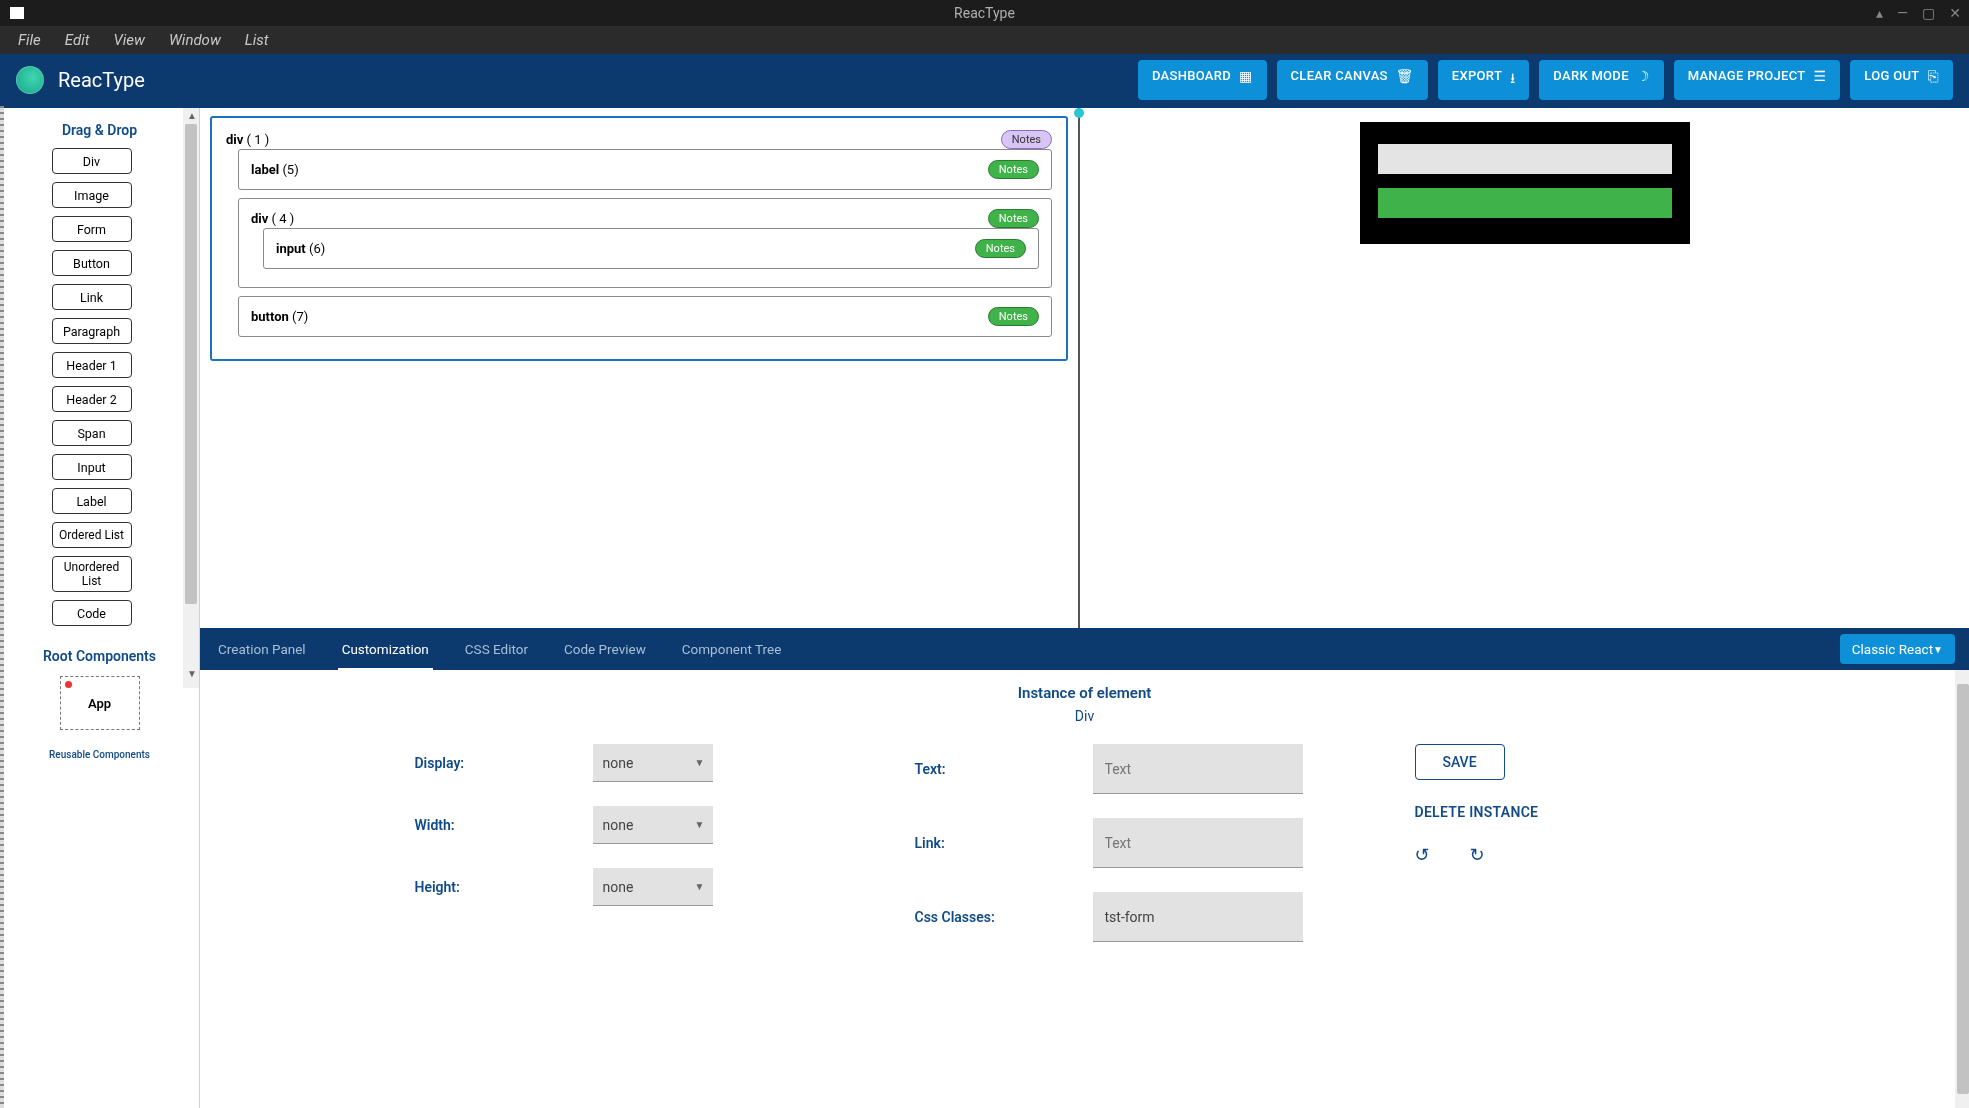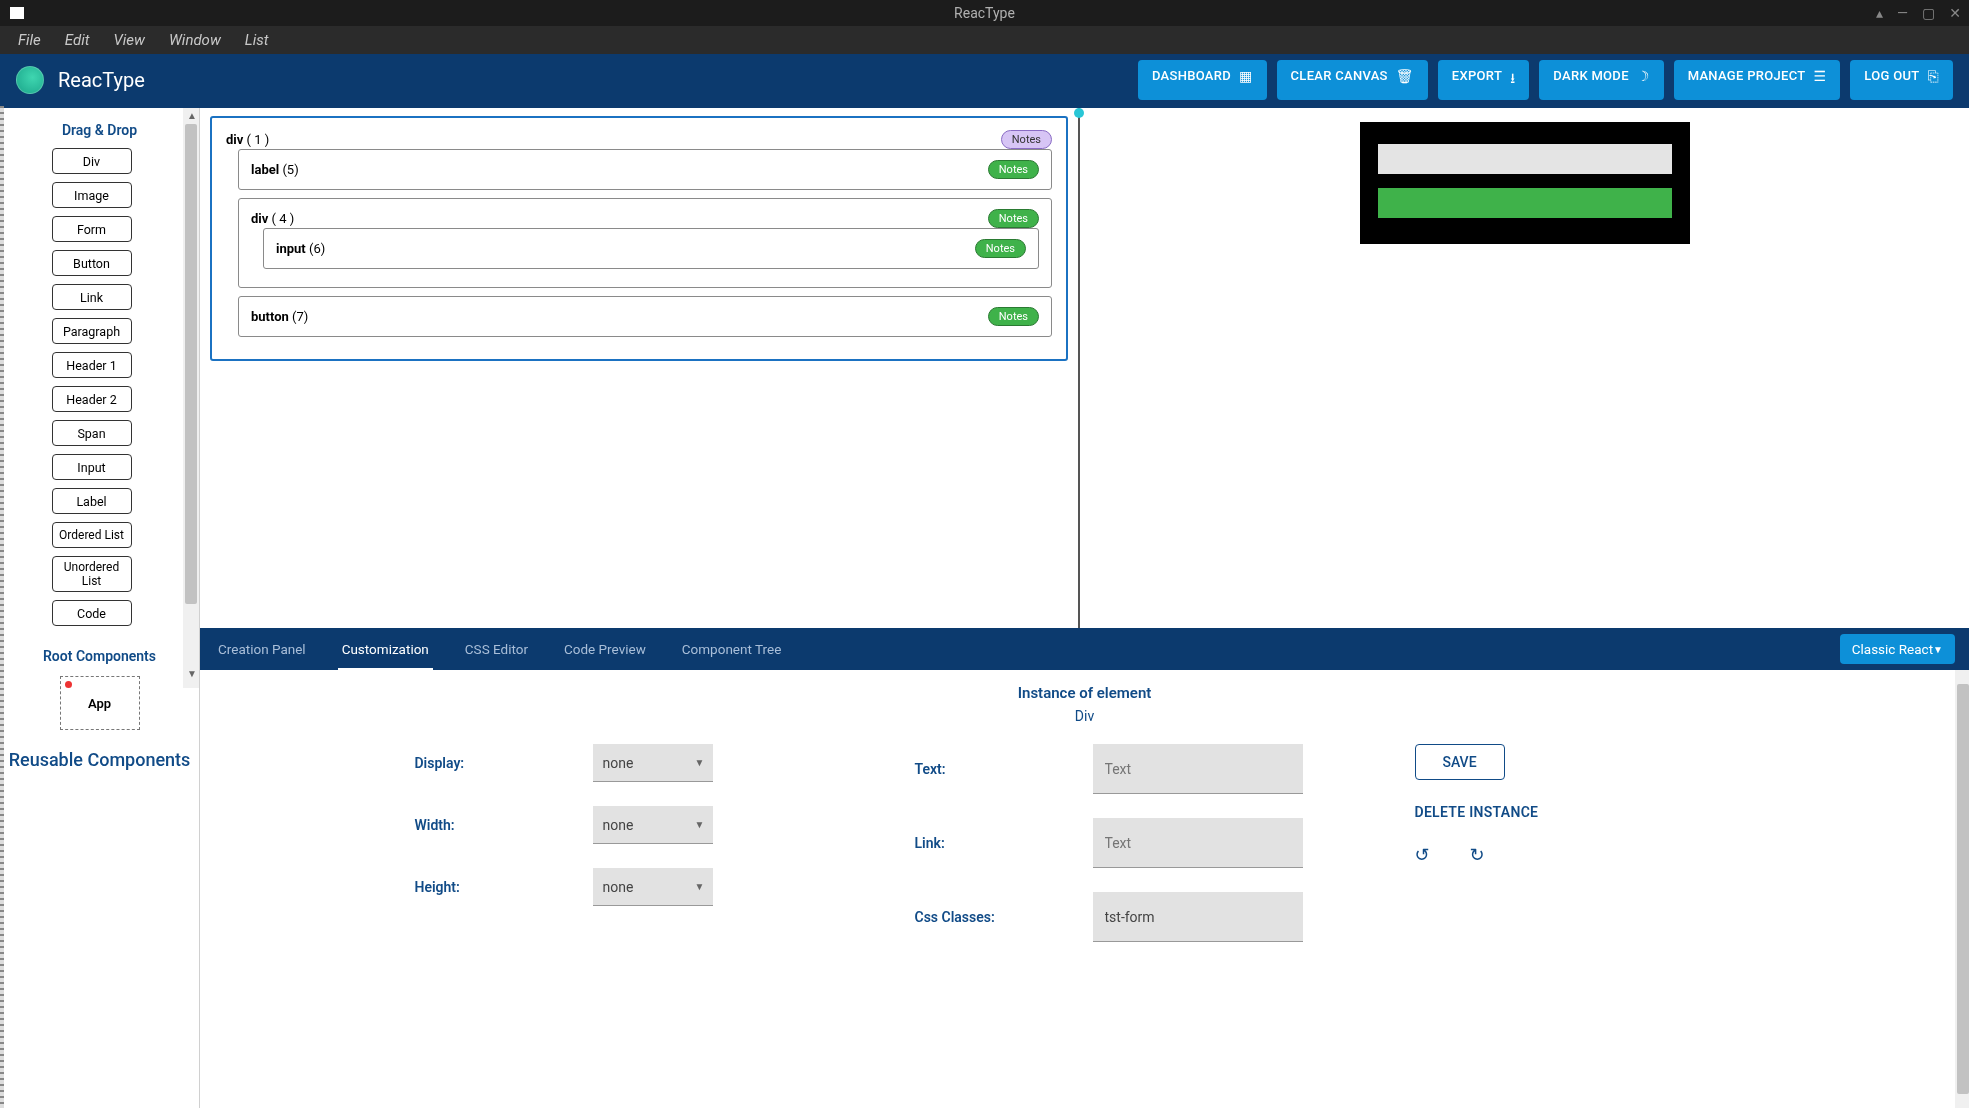--- a/index.html
+++ b/index.html
@@ -30,21 +30,21 @@
   .left-scrollbar .arrow { position: absolute; left: 4px; font-size: 10px; color: #666; }
   .left-scrollbar .arrow.up { top: 2px; }
   .left-scrollbar .arrow.down { bottom: 2px; }
   .left-panel h4 { text-align: center; color: #114b87; font-size: 14px; font-weight: 600; padding: 14px 0 10px; }
   .drag-items { display: flex; flex-direction: column; align-items: center; gap: 8px; padding: 0 28px 10px 12px; }
   .drag-items .chip { width: 80px; min-height: 26px; border: 1px solid #333; border-radius: 4px; font-size: 12.5px; display: flex; align-items: center; justify-content: center; text-align: center; padding: 3px 2px; cursor: grab; background: #fff; }
   .drag-items .chip.ol { font-size: 12px; }
   .section-h { text-align: center; color: #114b87; font-size: 14px; font-weight: 600; padding: 12px 0 8px; }
   .root-comp { width: 80px; height: 54px; border: 1px dashed #777; margin: 4px auto; display: flex; align-items: center; justify-content: center; font-size: 13px; font-weight: 600; position: relative; cursor: pointer; }
   .root-comp .dot { position: absolute; top: 4px; left: 4px; width: 7px; height: 7px; border-radius: 50%; background: #e33; }
-  .reusable-h { text-align: center; color: #114b87; font-size: 18px; font-weight: 500; line-height: 1.3; padding-top: 14px; }
+  .reusable-h { text-align: center; color: #114b87; font-size: 10px; font-weight: 500; line-height: 1.3; padding-top: 14px; }
 
   .center { flex: 1; display: flex; flex-direction: column; }
   .canvas-row { display: flex; height: 520px; }
   .canvas-area { width: 880px; border-right: 2px solid #555; position: relative; padding: 8px 10px; }
   .canvas-area .handle { position: absolute; top: 0; right: -6px; width: 10px; height: 10px; border-radius: 50%; background: #29c6d6; }
   .node { border: 1px solid #8a8a8a; border-radius: 3px; padding: 10px 12px; margin-bottom: 8px; background: #fff; position: relative; }
   .node.root { border: 2px solid #1b72c2; padding: 12px 14px 14px; }
   .node .head { display: flex; align-items: center; justify-content: space-between; font-size: 13px; }
   .node .head .nm { }
   .node .head .nm b { font-weight: 700; }

